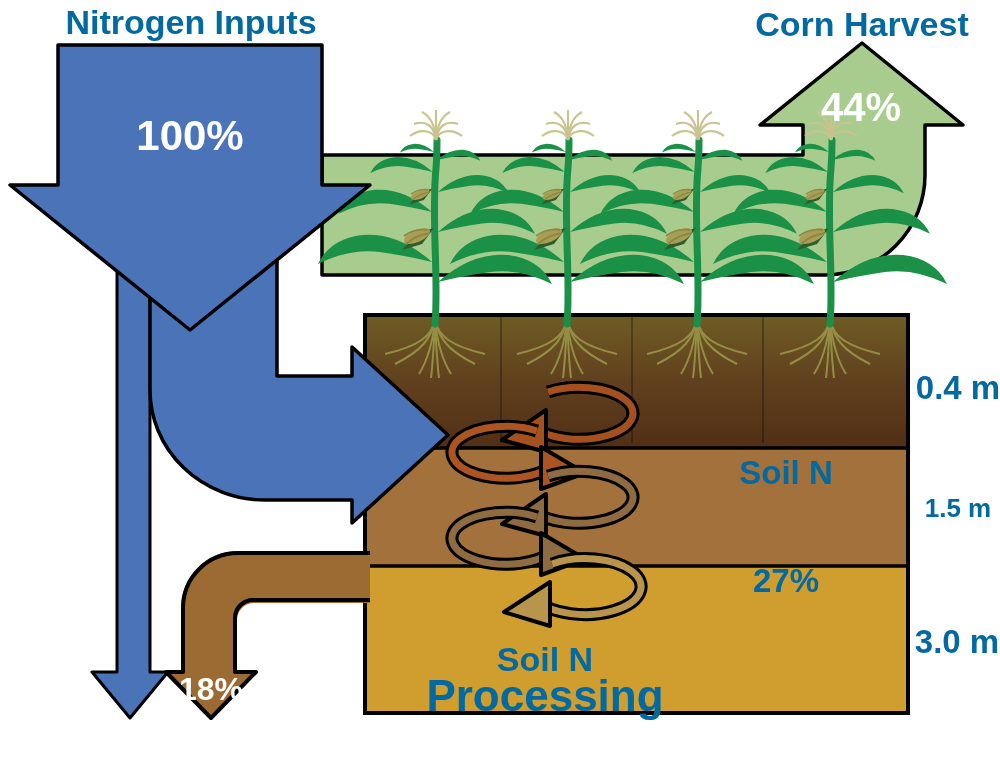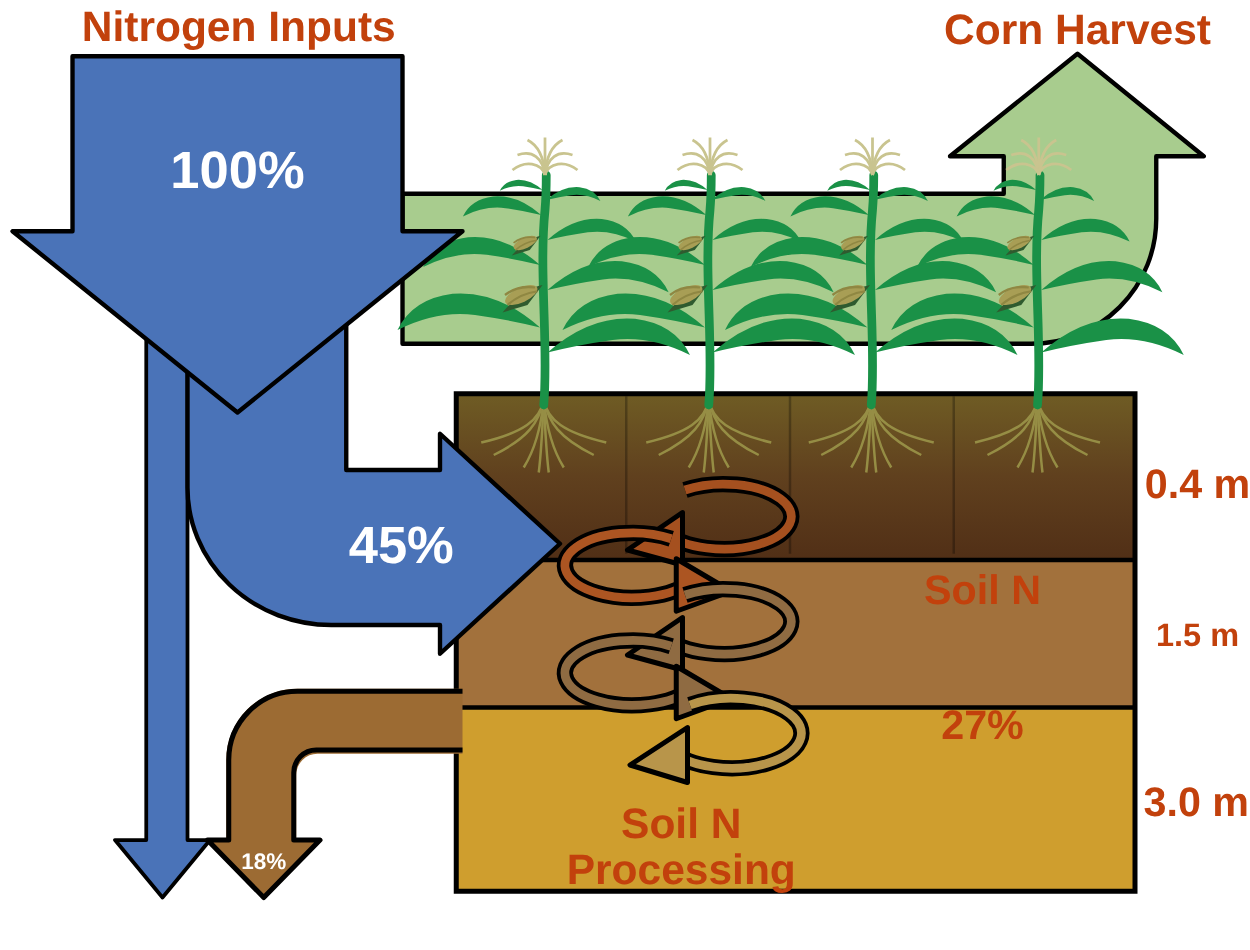--- a/index.html
+++ b/index.html
@@ -3,21 +3,21 @@
 <meta charset="utf-8">
 <style>
   html,body{margin:0;padding:0;background:#fff;}
   .canvas{
     position:relative;width:1000px;height:760px;background:#ffffff;
     overflow:hidden;font-family:"Liberation Sans", sans-serif;
   }
   .canvas svg{position:absolute;left:0;top:0;}
   .lbl{
     position:absolute;transform:translate(-50%,-50%);
-    font-weight:bold;color:#c2410c;white-space:nowrap;line-height:1;
+    font-weight:bold;color:#0369a1;white-space:nowrap;line-height:1;
     font-family:"Liberation Sans", sans-serif;
   }
   .lbl.white{color:#fff;}
 </style>
 </head>
 <body>
 
 <div class="canvas">
 
 <svg width="1000" height="760" viewBox="0 0 1000 760">
@@ -132,28 +132,28 @@
     <path d="M370,553 H238 A55,55 0 0 0 183,608 V672 H166 L211,718 L256,672 H235 V618 A18,18 0 0 1 253,600 H370" fill="none" stroke="#000" stroke-width="4" stroke-linejoin="round"></path>
   </g>
 
   <path d="M58,45 H322 V185 H370 L190,330 L10,185 H58 Z" fill="#4A73B8" stroke="#000" stroke-width="3.5" stroke-linejoin="round"></path>
 </svg>
 
 <div class="lbl" style="left:191px;top:22px;font-size:34px;">Nitrogen Inputs</div>
 <div class="lbl" style="left:862px;top:24px;font-size:34px;">Corn Harvest</div>
 
 <div class="lbl white" style="left:190px;top:136px;font-size:42px;">100%</div>
-<div class="lbl white" style="left:321px;top:436px;font-size:42px;">45%</div>
+<div class="lbl white" style="left:861px;top:107px;font-size:40px;">44%</div>
 <div class="lbl white" style="left:133px;top:689px;font-size:23px;margin-top:44px;">11%</div>
-<div class="lbl white" style="left:211px;top:689px;font-size:18px;">18%</div>
+<div class="lbl white" style="left:211px;top:689px;font-size:32px;">18%</div>
 
 <div class="lbl" style="left:786px;top:472px;font-size:33px;">Soil N</div>
 <div class="lbl" style="left:786px;top:544px;font-size:33px;margin-top:36px;">27%</div>
 
 <div class="lbl" style="left:545px;top:659px;font-size:34px;">Soil N</div>
-<div class="lbl" style="left:545px;top:696px;font-size:34px;">Processing</div>
+<div class="lbl" style="left:545px;top:696px;font-size:44px;">Processing</div>
 
 <div class="lbl" style="left:958px;top:387px;font-size:33px;">0.4 m</div>
 <div class="lbl" style="left:958px;top:508px;font-size:26px;">1.5 m</div>
 <div class="lbl" style="left:957px;top:641px;font-size:33px;">3.0 m</div>
 
 
 </div>
 
 </body></html>

